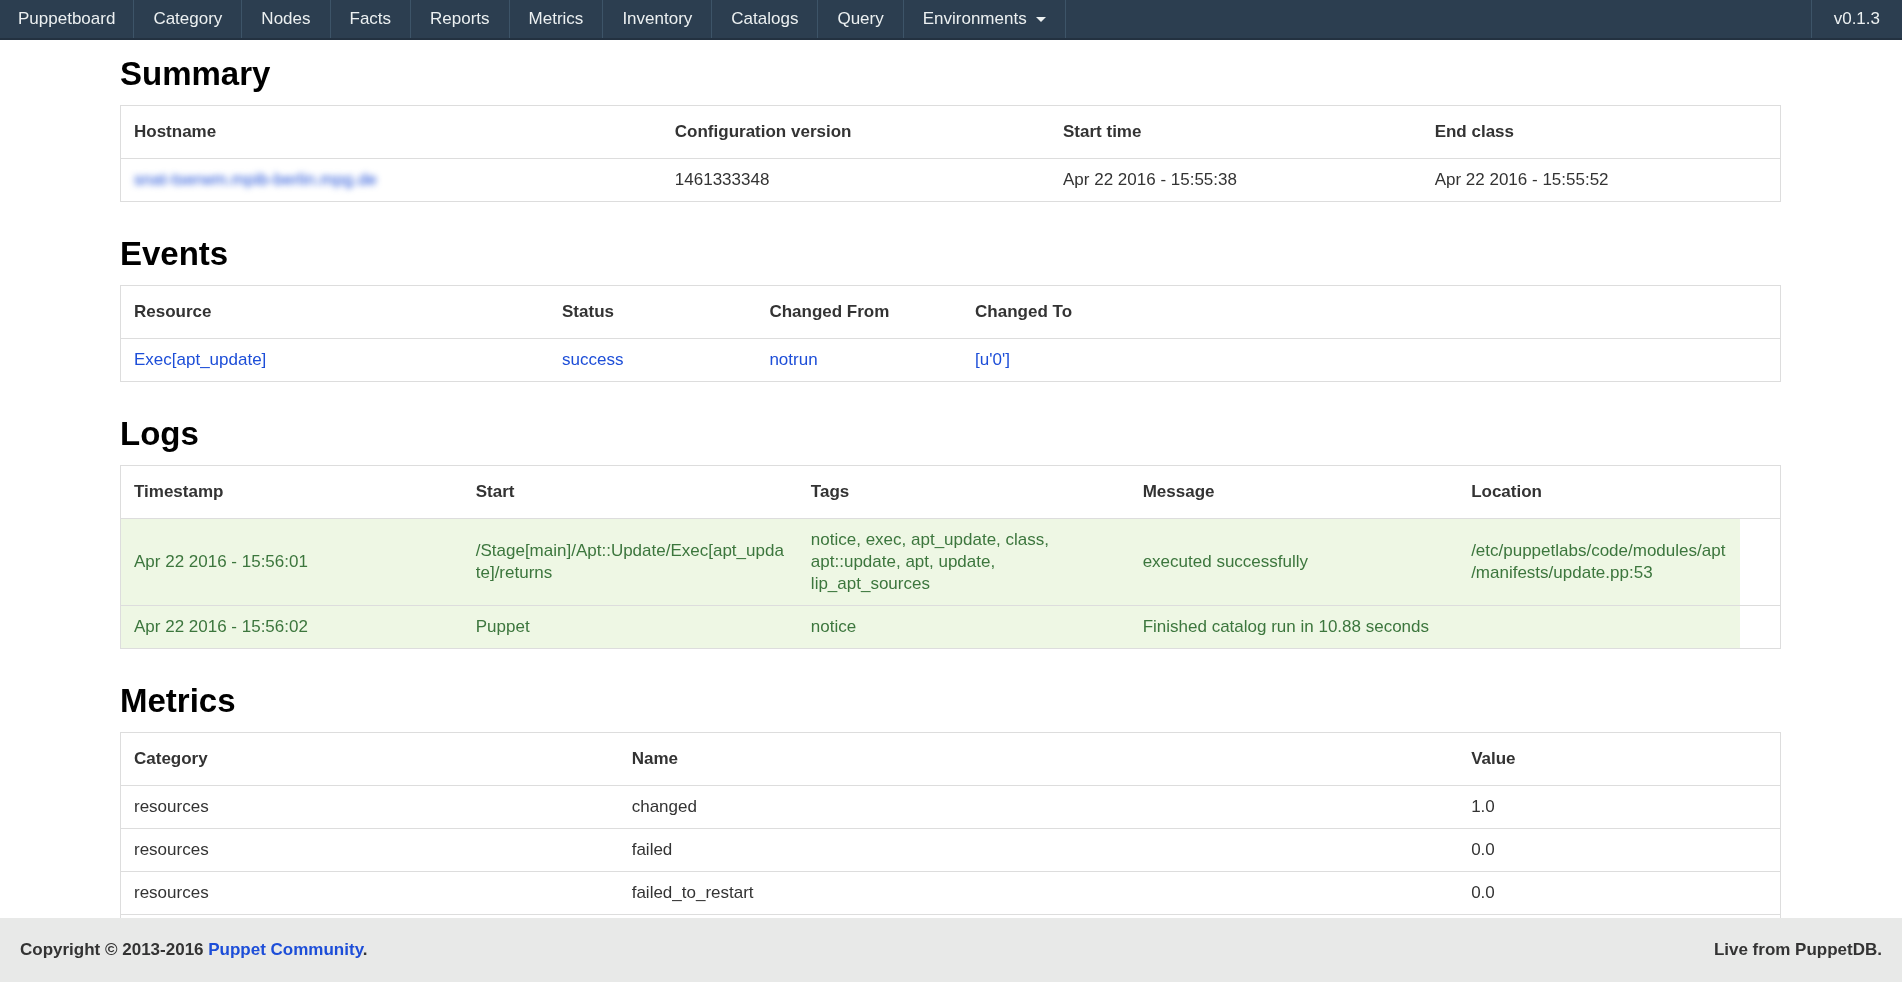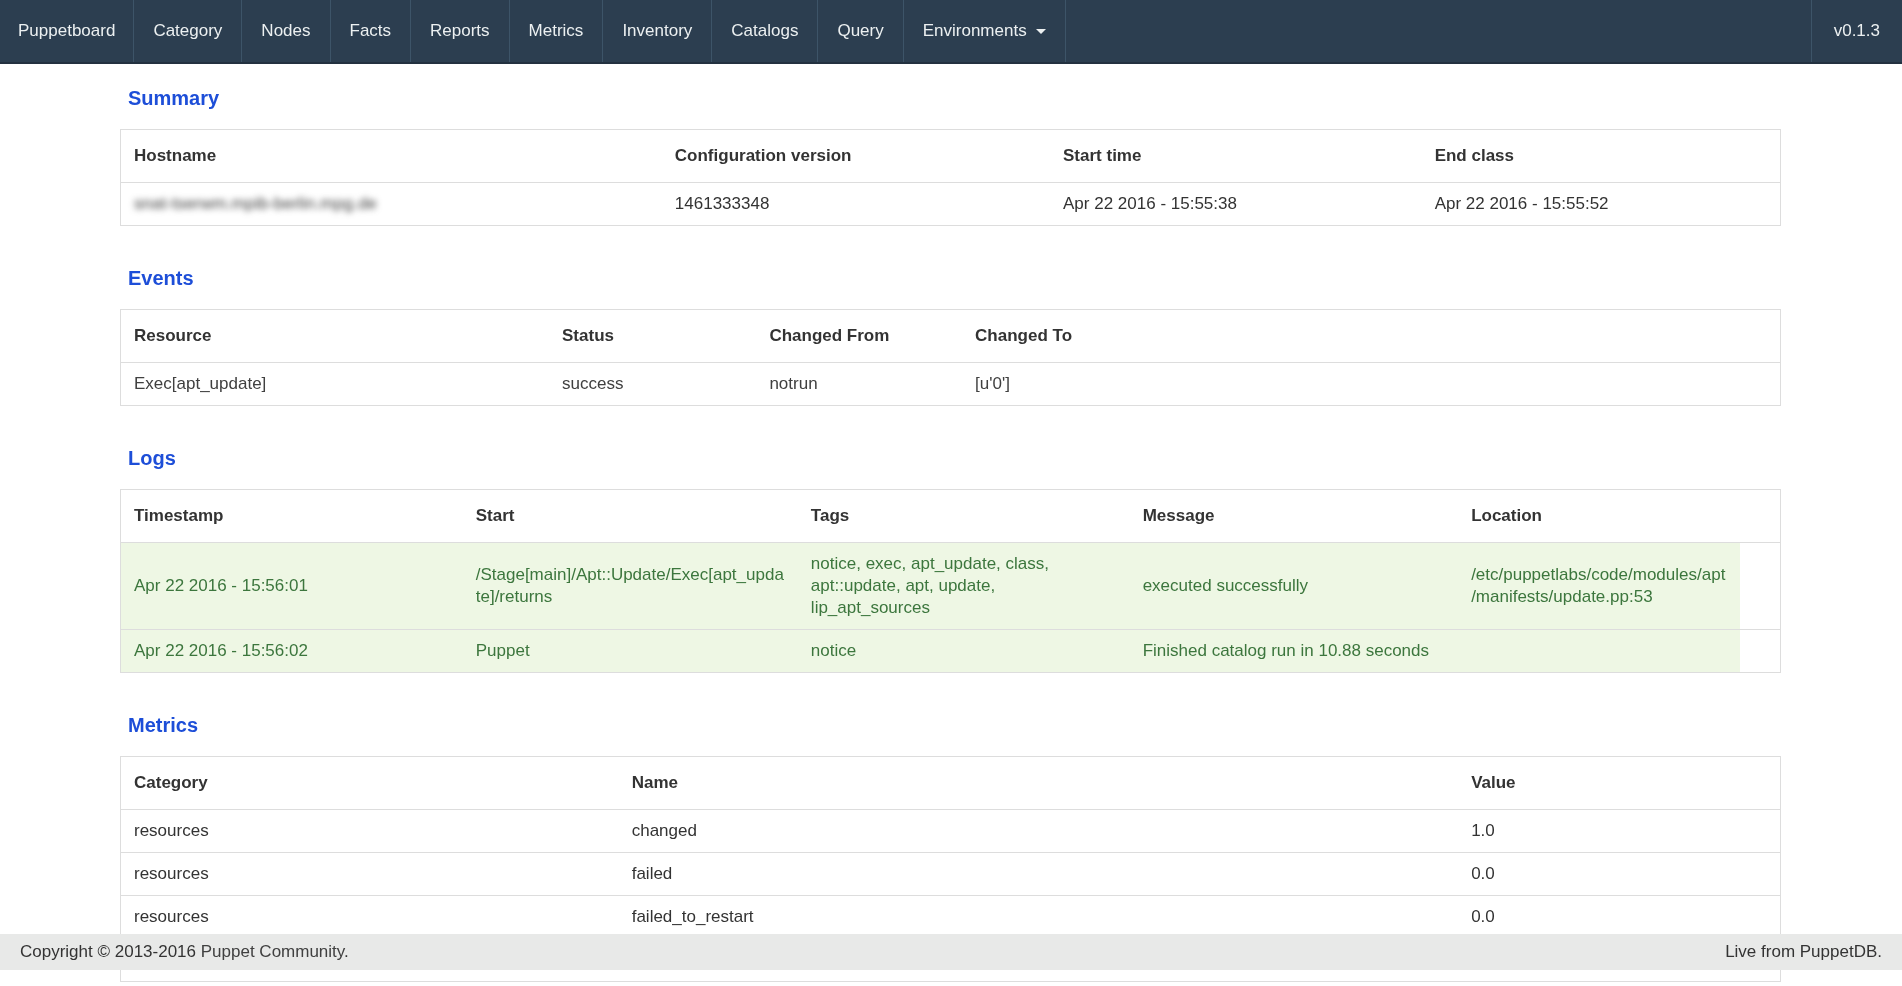--- a/index.html
+++ b/index.html
@@ -8,21 +8,21 @@
     width: 1902px; height: 986px;
     overflow: hidden;
     background: #ffffff;
     font-family: "Liberation Sans", "DejaVu Sans", sans-serif;
     font-size: 17px;
     color: #333;
   }
 
   
   .navbar {
-    height: 64px;
+    height: 40px;
     background: #2c3e50;
     border-bottom: 2px solid #233140;
     display: flex;
     align-items: stretch;
     color: #ecf0f1;
   }
   .navbar .nav-left { display: flex; align-items: stretch; }
   .navbar .nav-item {
     display: flex; align-items: center;
     padding: 0 19px;
@@ -50,25 +50,25 @@
     border-right: 5px solid transparent;
     vertical-align: middle;
   }
 
   
   .container {
     margin-left: 120px;
     width: 1661px;
   }
   h2 {
-    font-size: 20px;
+    font-size: 33px;
     line-height: 32px;
     font-weight: bold;
-    color: #1d4ed8;
-    margin: 36px 0 15px 8px;
+    color: #000000;
+    margin: 36px 0 15px 0;
   }
   section:first-child h2 { margin-top: 18px; }
 
   .panel {
     border: 1px solid #ddd;
     border-radius: 0;
     overflow: hidden;
     background: #fff;
   }
   table {
@@ -87,50 +87,51 @@
   td {
     padding: 10px 13px;
     border-bottom: 1px solid #ddd;
     vertical-align: middle;
     line-height: 22px;
     overflow-wrap: anywhere;
     word-wrap: break-word;
   }
   tbody tr:last-child td { border-bottom: none; }
 
-  a { color: #404040; text-decoration: none; }
+  a { color: #1d4ed8; text-decoration: none; }
 
   
   .log-row td {
     color: #3c763d;
     background: #eef7e4;
   }
   .log-row td.spacer-cell { background: #ffffff; }
 
   
   .blurred {
     filter: blur(3.2px);
     -webkit-filter: blur(3.2px);
   }
 
   
   .cutoff-row td { height: 42px; }
 
   
   .footer {
     position: fixed;
-    left: 0; right: 0; bottom: 16px;
-    height: 36px;
+    left: 0; right: 0; bottom: 4px;
+    height: 64px;
     background: #e8e9e8;
     display: flex;
     align-items: center;
     justify-content: space-between;
     padding: 0 20px;
     color: #333;
     z-index: 10;
+    font-weight: bold;
   }
 </style>
 </head>
 <body>
 
 <nav class="navbar">
   <div class="nav-left">
     <a class="nav-item brand">Puppetboard</a>
     <a class="nav-item">Category</a>
     <a class="nav-item">Nodes</a>

